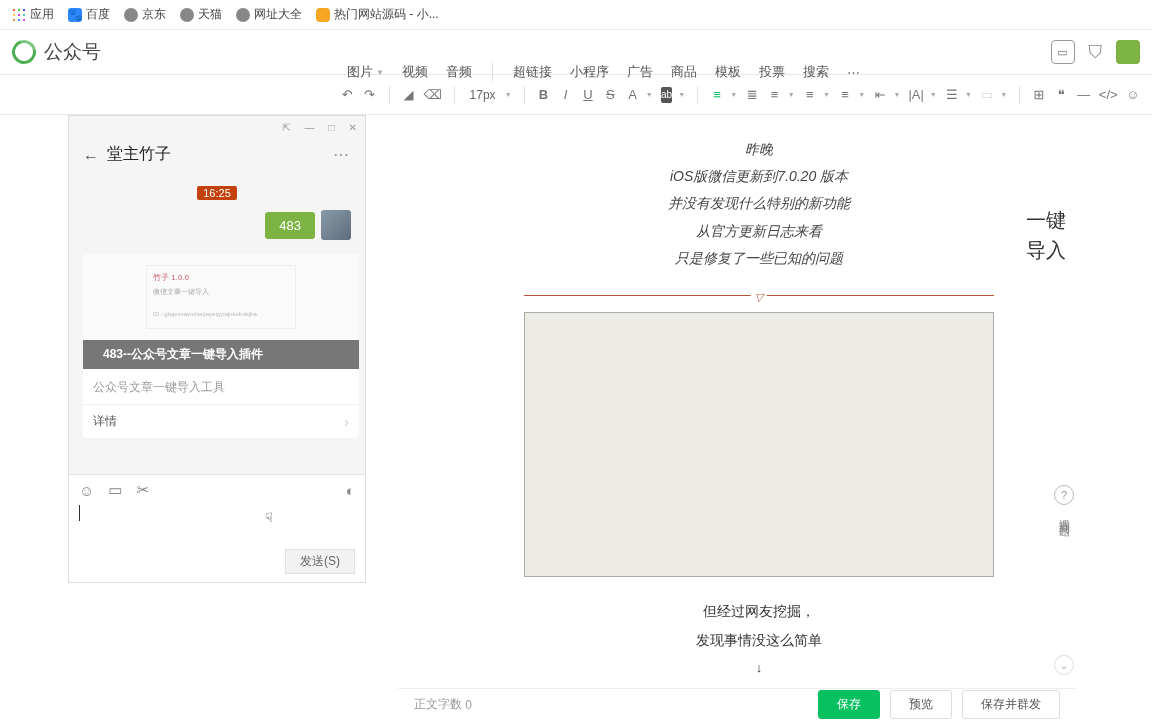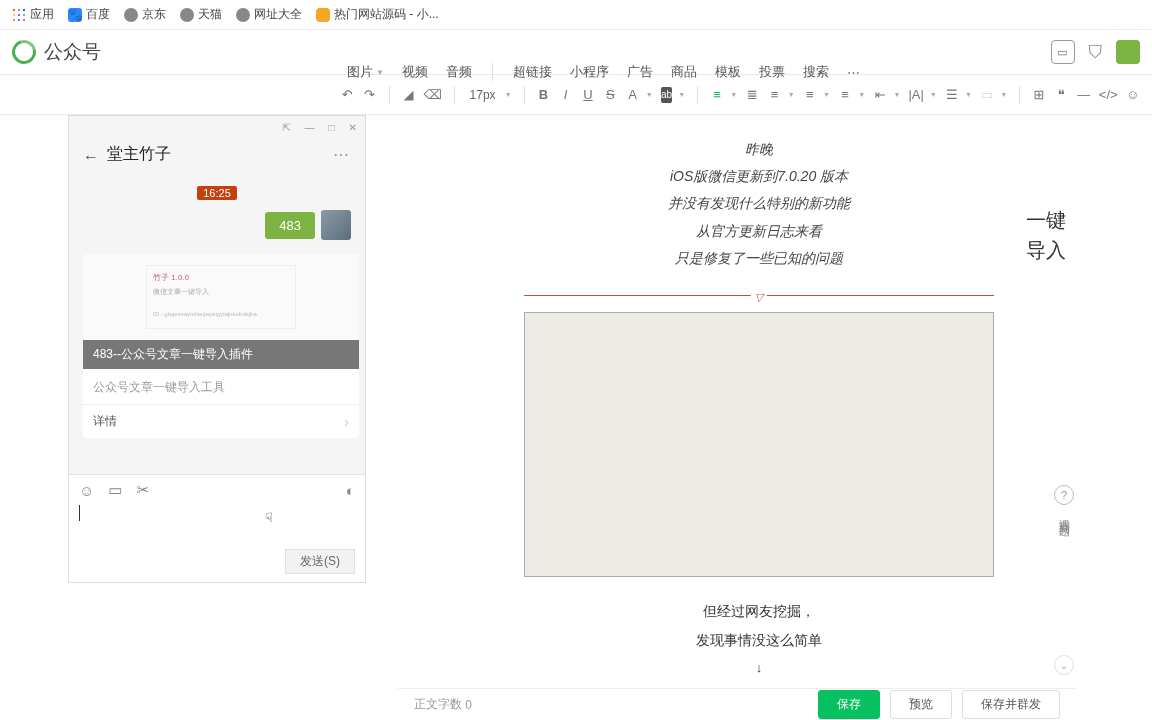--- a/index.html
+++ b/index.html
@@ -63,21 +63,21 @@
 .chat-time-wrap { text-align: center; }
 .msg-row { display: flex; justify-content: flex-end; align-items: center; gap: 6px; margin-bottom: 14px; }
 .msg-badge { background: #7cb342; color: #fff; font-size: 13px; padding: 6px 14px; border-radius: 3px; }
 .msg-avatar { width: 30px; height: 30px; background: #ccc; border-radius: 3px; background-image: linear-gradient(135deg,#8a9ba8,#5d6d7e); }
 .msg-card { background: #fff; border-radius: 4px; width: 276px; margin: 0 auto; overflow: hidden; }
 .card-preview { height: 86px; background: #fafafa; display: flex; align-items: center; justify-content: center; font-size: 9px; color: #bbb; padding: 8px; }
 .card-preview-inner { border: 1px solid #eee; width: 150px; height: 64px; padding: 6px; font-size: 8px; color: #d5a; position: relative; }
 .card-preview-inner .line1 { color: #c56; font-size: 8px; }
 .card-preview-inner .line2 { color: #aaa; font-size: 7px; margin-top: 4px; }
 .card-preview-inner .line3 { color: #bbb; font-size: 6px; margin-top: 14px; }
-.card-title { background: #777; color: #fff; font-size: 12px; padding: 6px 10px; }
+.card-title { background: #777; color: #fff; font-size: 12px; padding: 6px 20px; font-weight: bold; }
 .card-sub { font-size: 12px; color: #999; padding: 10px 10px 8px; }
 .card-detail { display: flex; justify-content: space-between; align-items: center; padding: 8px 10px; border-top: 1px solid #f0f0f0; font-size: 12px; color: #555; cursor: pointer; }
 .card-detail .chev { color: #ccc; font-size: 14px; }
 .cursor-icon { position: absolute; left: 196px; top: 394px; font-size: 13px; color: #333; pointer-events: none; }
 
 .chat-input-bar { border-top: 1px solid #e5e5e5; background: #fff; }
 .chat-input-icons { display: flex; align-items: center; padding: 6px 10px; gap: 14px; color: #888; font-size: 15px; }
 .chat-input-icons .spacer { flex: 1; }
 .chat-input-field { padding: 0 10px 4px; min-height: 40px; font-size: 13px; color: #333; }
 .chat-input-field .caret-blink { display:inline-block; width:1px; height:16px; background:#333; }

